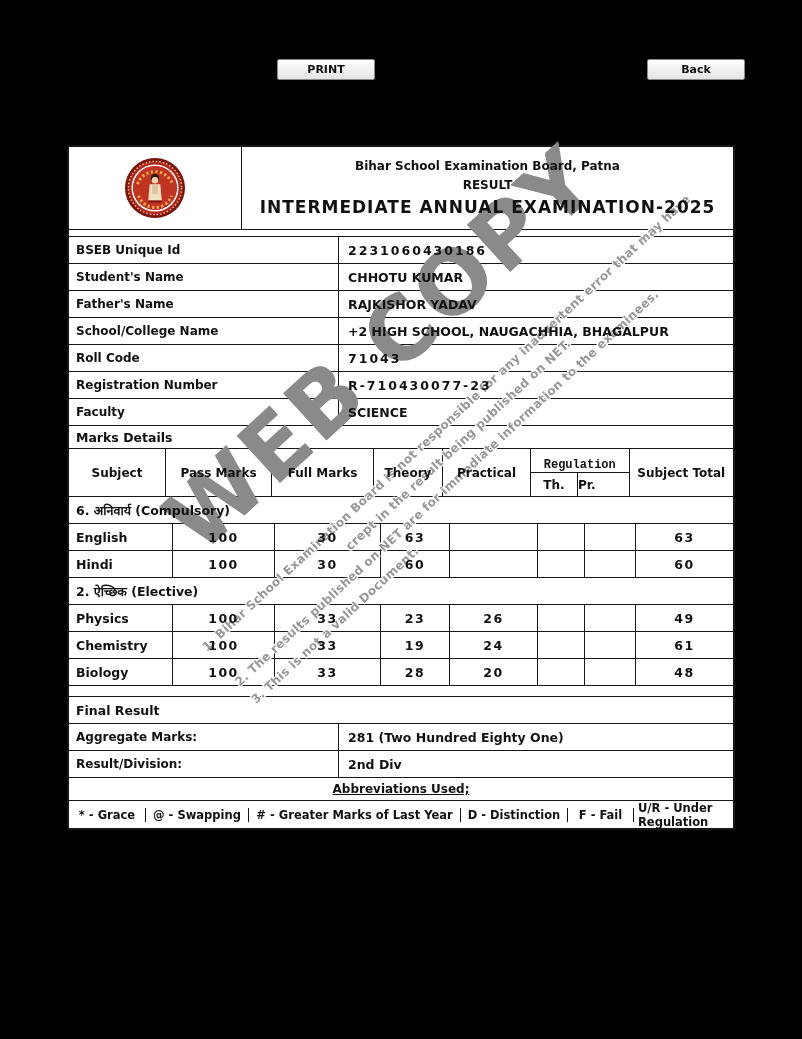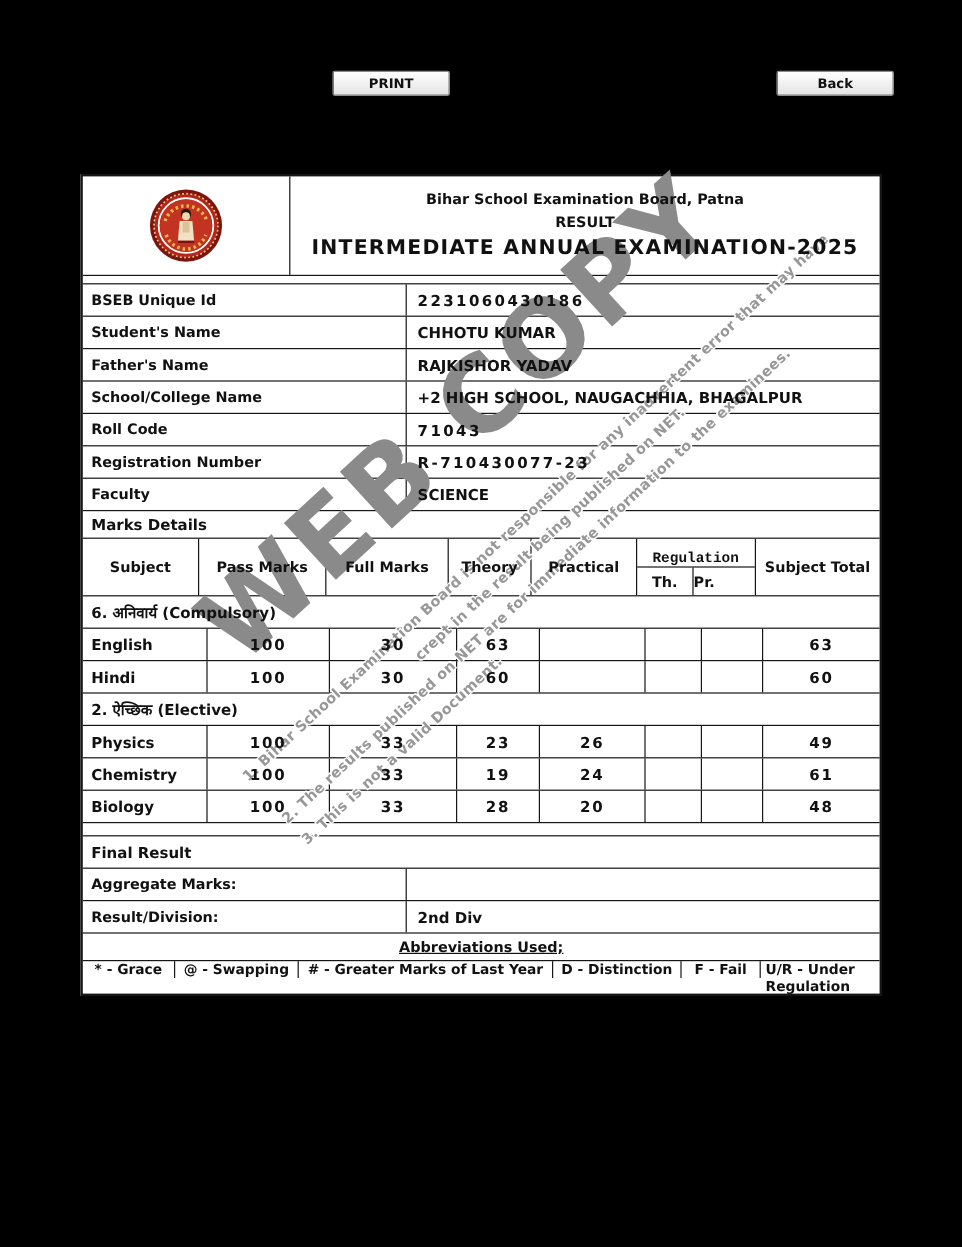--- a/index.html
+++ b/index.html
@@ -50,21 +50,21 @@
 
   .mrow{height:27px;align-items:stretch;font-size:12.5px;}
   .mcell{display:flex;align-items:center;justify-content:center;border-right:1.5px solid #161616;}
   .mcell.subj{justify-content:flex-start;padding-left:7px;}
   .mcell.last{border-right:none;}
   .mnum{letter-spacing:1.5px;}
 
   
   .abbr-title{height:23px;align-items:center;justify-content:center;font-size:12px;}
   .u{text-decoration:underline;}
-  .abbr-row{height:27px;align-items:flex-start;font-size:11.5px;border-bottom:none;}
+  .abbr-row{height:27px;align-items:center;font-size:11.5px;border-bottom:none;}
   .acell{display:flex;align-items:center;justify-content:center;border-right:1.5px solid #161616;padding:0 4px;}
   .a0{width:68px;} .a1{width:94px;} .a2{width:203px;} .a3{width:98px;} .a4{width:57px;}
   .a5{flex:1;border-right:none;}
 
   
   .wm{position:absolute;left:0;top:0;width:802px;height:1039px;pointer-events:none;z-index:10;}
   .wm-main{position:absolute;left:180px;top:490px;font-size:88px;line-height:88px;
            letter-spacing:3px;color:#8a8a8a;white-space:nowrap;
            transform:rotate(-42.5deg);transform-origin:0 50%;}
   .wm-lines{position:absolute;left:196px;top:640px;width:650px;font-size:12px;line-height:24px;
@@ -346,20 +346,23 @@
 
     <div class="gap-row g2"></div>
 
     <div class="row section-row">
       <span class="txt">Final Result</span>
     </div>
     <div class="row info-row">
       <div class="cell col-label">
           <span class="txt">Aggregate Marks:</span>
         </div>
+      <div class="cell col-value">
+          <span class="txt">281 (Two Hundred Eighty One)</span>
+        </div>
     </div>
     <div class="row info-row">
       <div class="cell col-label">
           <span class="txt">Result/Division:</span>
         </div>
       <div class="cell col-value">
           <span class="txt">2nd Div</span>
         </div>
     </div>
 

